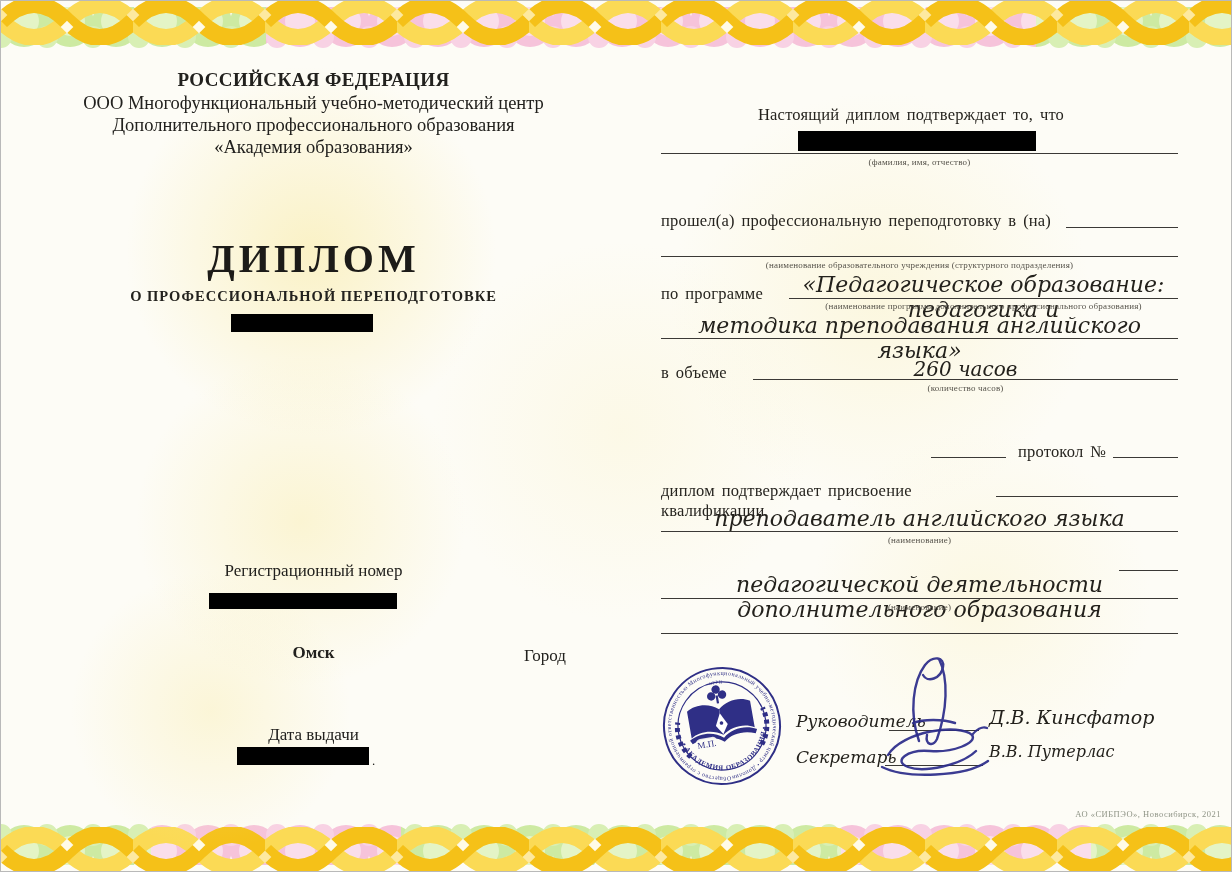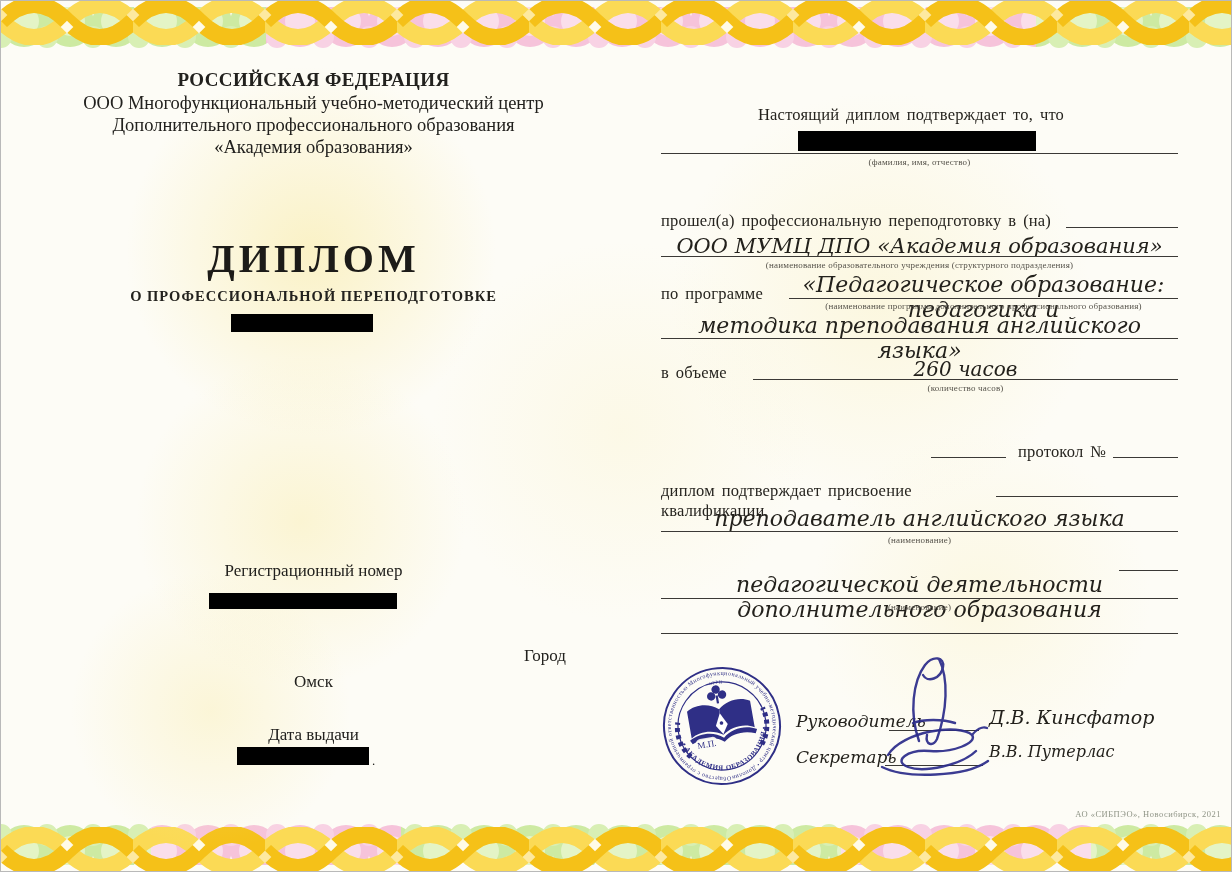--- a/index.html
+++ b/index.html
@@ -101,35 +101,34 @@
   <div class="abs ctr" style="left:60px;top:234px;width:505px;font-size:40px;font-weight:bold;letter-spacing:4px;color:#1c1b18;">ДИПЛОМ</div>
   <div class="abs ctr" style="left:60px;top:287px;width:505px;font-size:14.5px;font-weight:bold;letter-spacing:1px;color:#23221e;">О ПРОФЕССИОНАЛЬНОЙ ПЕРЕПОДГОТОВКЕ</div>
 
   <div class="abs bar" style="left:230px;top:313px;width:142px;height:18px;"></div>
 
 
   <div class="abs ctr" style="left:60px;top:560px;width:505px;font-size:17px;">Регистрационный номер</div>
   <div class="abs bar" style="left:208px;top:592px;width:188px;height:16px;"></div>
 
   <div class="abs ctr" style="left:60px;top:645px;width:505px;font-size:17px;text-align:right;">Город</div>
-  <div class="abs ctr" style="left:60px;top:671px;width:505px;font-size:17px;">Омск</div>
+  <div class="abs ctr" style="left:60px;top:642px;width:505px;font-size:17px;font-weight:bold;">Омск</div>
 
   <div class="abs ctr" style="left:60px;top:724px;width:505px;font-size:17px;">Дата выдачи</div>
   <div class="abs bar" style="left:236px;top:746px;width:132px;height:18px;"></div>
   <div class="abs" style="left:371px;top:752px;font-size:13px;">.</div>
 
   <div class="abs ctr main" style="left:660px;top:104px;width:500px;">Настоящий диплом подтверждает то, что</div>
   <div class="abs bar" style="left:797px;top:130px;width:238px;height:20px;"></div>
   <div class="abs line" style="left:660px;top:152px;width:517px;"></div>
   <div class="abs ctr cap" style="left:660px;top:156px;width:517px;">(фамилия, имя, отчество)</div>
 
   <div class="abs main" style="left:660px;top:210px;width:420px;">прошел(а) профессиональную переподготовку в (на)</div>
   <div class="abs line" style="left:1065px;top:226px;width:112px;"></div>
 
-  <div class="abs ctr ital" style="left:660px;top:233px;width:517px;font-size:21px;">ООО МУМЦ ДПО «Академия образования»</div>
   <div class="abs line" style="left:660px;top:255px;width:517px;"></div>
   <div class="abs ctr cap" style="left:660px;top:259px;width:517px;">(наименование образовательного учреждения (структурного подразделения)</div>
 
   <div class="abs main" style="left:660px;top:283px;width:130px;">по программе</div>
   <div class="abs ctr ital" style="left:788px;top:271px;width:389px;font-size:22px;">«Педагогическое образование: педагогика и</div>
   <div class="abs line" style="left:788px;top:297px;width:389px;"></div>
   <div class="abs ctr cap" style="left:788px;top:300px;width:389px;">(наименование программы дополнительного профессионального образования)</div>
   <div class="abs ctr ital" style="left:660px;top:312px;width:517px;font-size:22px;">методика преподавания английского языка»</div>
   <div class="abs line" style="left:660px;top:337px;width:517px;"></div>
 

